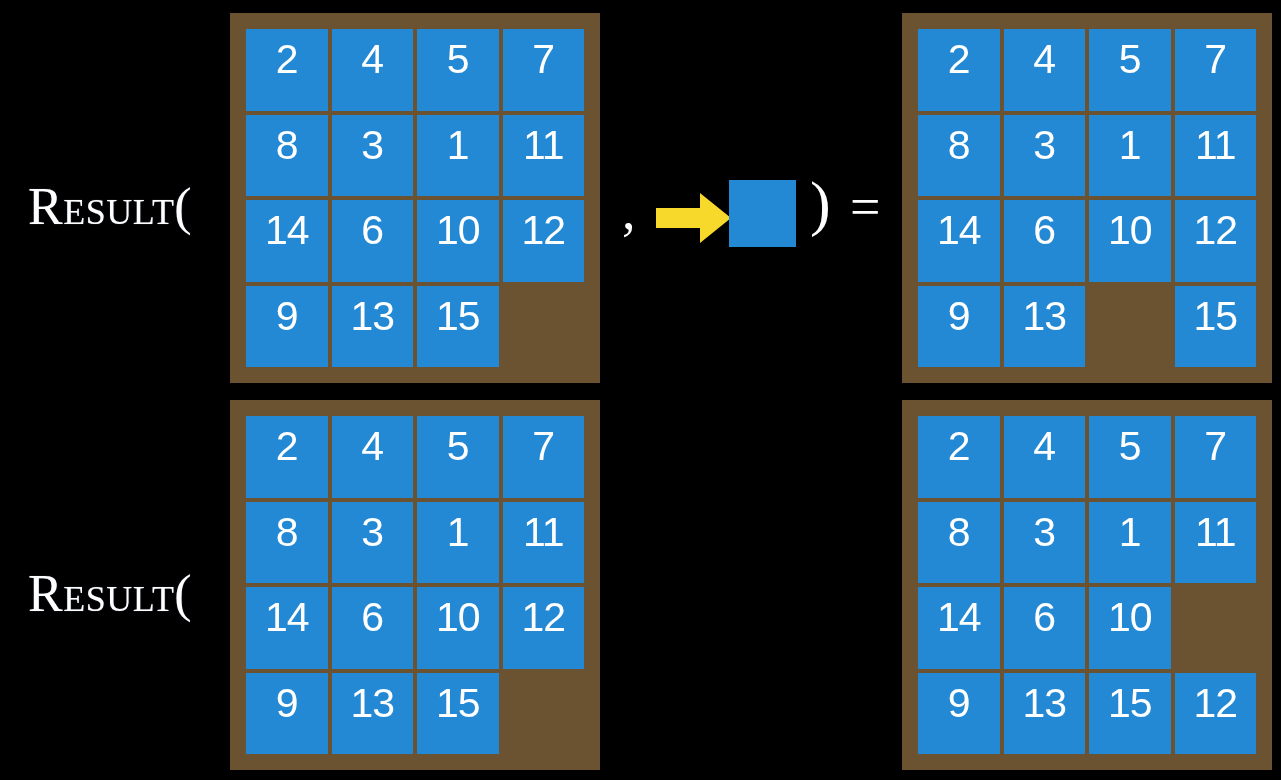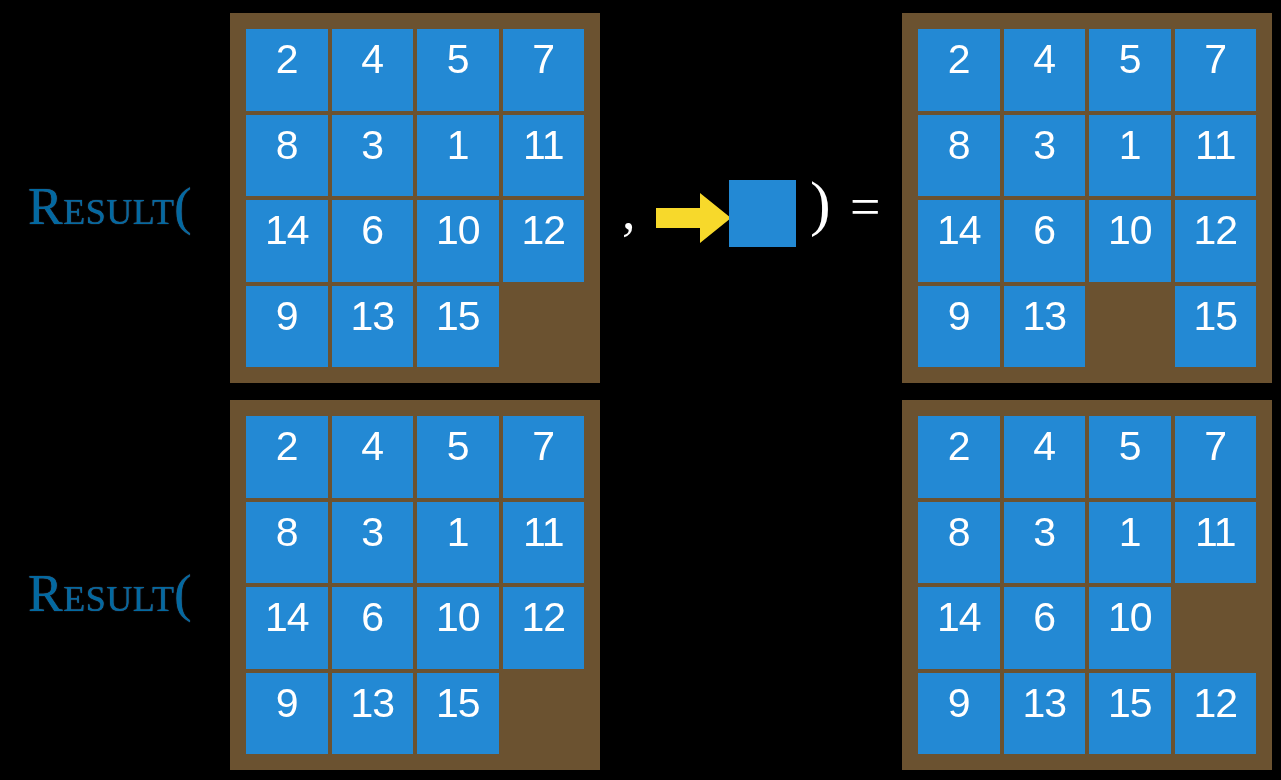--- a/index.html
+++ b/index.html
@@ -32,21 +32,21 @@
   #row-1 { top: 8px; }
   #row-2 { top: 395px; }
 
   
   .result-label {
     position: absolute;
     left: 28px;
     top: 164px;
     width: 200px;
     height: 70px;
-    color: #0369a1;
+    color: #ffffff;
     font-family: "Liberation Serif", serif;
     font-size: 52px;
     font-variant: small-caps;
     letter-spacing: 0.5px;
     line-height: 70px;
     white-space: nowrap;
     text-shadow: 0 0 1px rgba(180,200,255,0.55);
   }
 
   

